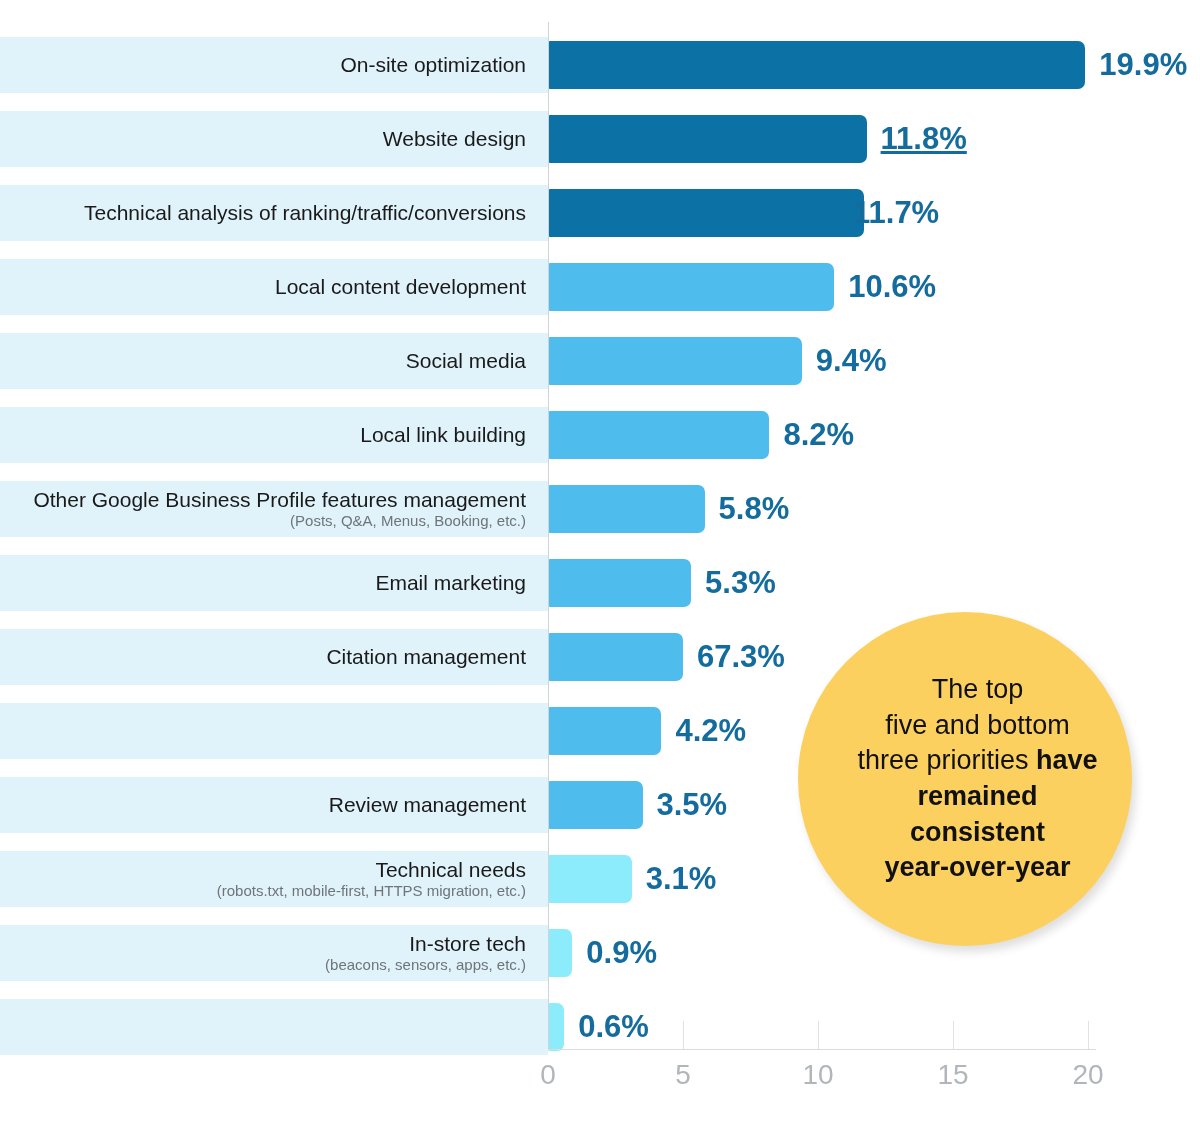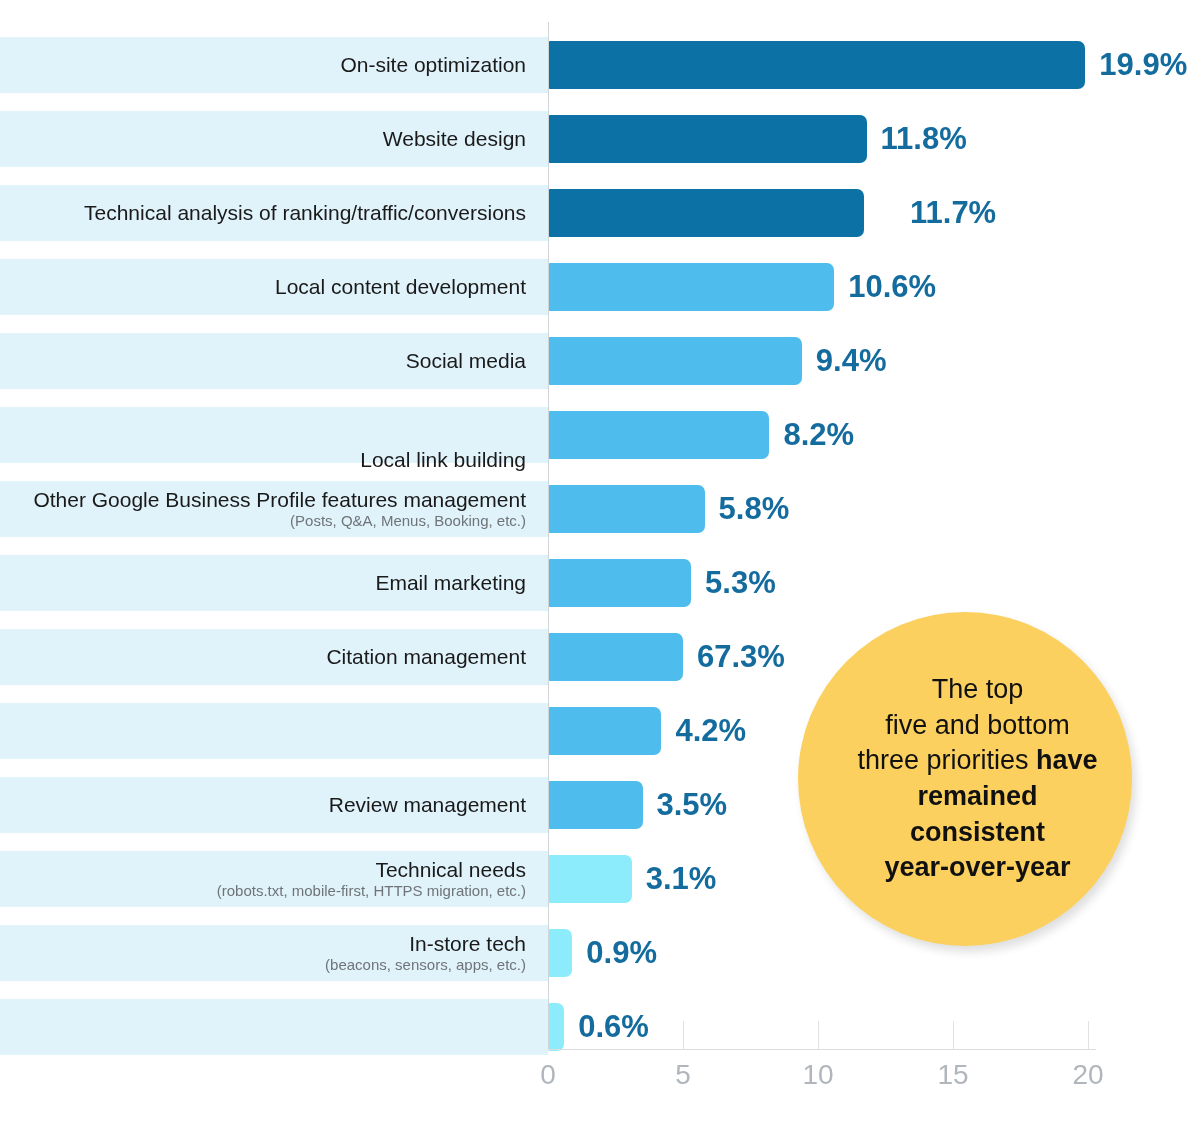--- a/index.html
+++ b/index.html
@@ -138,49 +138,49 @@
         </div>
         <div class="bar" style="left: 548px; width: 537.3px; background: rgb(12, 114, 166);"></div>
         <div class="bar-value" style="left: 1099.3px; color: rgb(20, 108, 158);">19.9%</div>
       </div>
       <div class="row" style="top: 102px;">
         <div class="stripe" style="width: 548px; background: rgb(224, 242, 250);"></div>
         <div class="cat-label" style="left: 0px; width: 548px;">
           <div class="main">Website design</div>
         </div>
         <div class="bar" style="left: 548px; width: 318.6px; background: rgb(12, 114, 166);"></div>
-        <div class="bar-value" style="left: 880.6px; color: rgb(20, 108, 158);">11.8%</div>
+        <div class="bar-value" style="left: 880.6px; color: rgb(20, 108, 158); text-decoration: underline;">11.8%</div>
       </div>
       <div class="row" style="top: 176px;">
         <div class="stripe" style="width: 548px; background: rgb(224, 242, 250);"></div>
         <div class="cat-label" style="left: 0px; width: 548px;">
           <div class="main">Technical analysis of ranking/traffic/conversions</div>
         </div>
         <div class="bar" style="left: 548px; width: 315.9px; background: rgb(12, 114, 166);"></div>
-        <div class="bar-value" style="left: 910px; color: rgb(20, 108, 158);">11.7%</div>
+        <div class="bar-value" style="left: 853px; color: rgb(20, 108, 158);">11.7%</div>
       </div>
       <div class="row" style="top: 250px;">
         <div class="stripe" style="width: 548px; background: rgb(224, 242, 250);"></div>
         <div class="cat-label" style="left: 0px; width: 548px;">
           <div class="main">Local content development</div>
         </div>
         <div class="bar" style="left: 548px; width: 286.2px; background: rgb(78, 188, 237);"></div>
         <div class="bar-value" style="left: 848.2px; color: rgb(20, 108, 158);">10.6%</div>
       </div>
       <div class="row" style="top: 324px;">
         <div class="stripe" style="width: 548px; background: rgb(224, 242, 250);"></div>
         <div class="cat-label" style="left: 0px; width: 548px; padding-left: 39px;">
           <div class="main">Social media</div>
         </div>
         <div class="bar" style="left: 548px; width: 253.8px; background: rgb(78, 188, 237);"></div>
         <div class="bar-value" style="left: 815.8px; color: rgb(20, 108, 158);">9.4%</div>
       </div>
       <div class="row" style="top: 398px;">
         <div class="stripe" style="width: 548px; background: rgb(224, 242, 250);"></div>
-        <div class="cat-label" style="left: 0px; width: 548px; justify-content: flex-end;">
+        <div class="cat-label" style="left: 0px; width: 548px;">
           <div class="main">Local link building</div>
         </div>
         <div class="bar" style="left: 548px; width: 221.4px; background: rgb(78, 188, 237);"></div>
         <div class="bar-value" style="left: 783.4px; color: rgb(20, 108, 158);">8.2%</div>
       </div>
       <div class="row" style="top: 472px;">
         <div class="stripe" style="width: 548px; background: rgb(224, 242, 250);"></div>
         <div class="cat-label" style="left: 0px; width: 548px;">
           <div class="main">Other Google Business Profile features management</div>
           <div class="sub">(Posts, Q&amp;A, Menus, Booking, etc.)</div>

